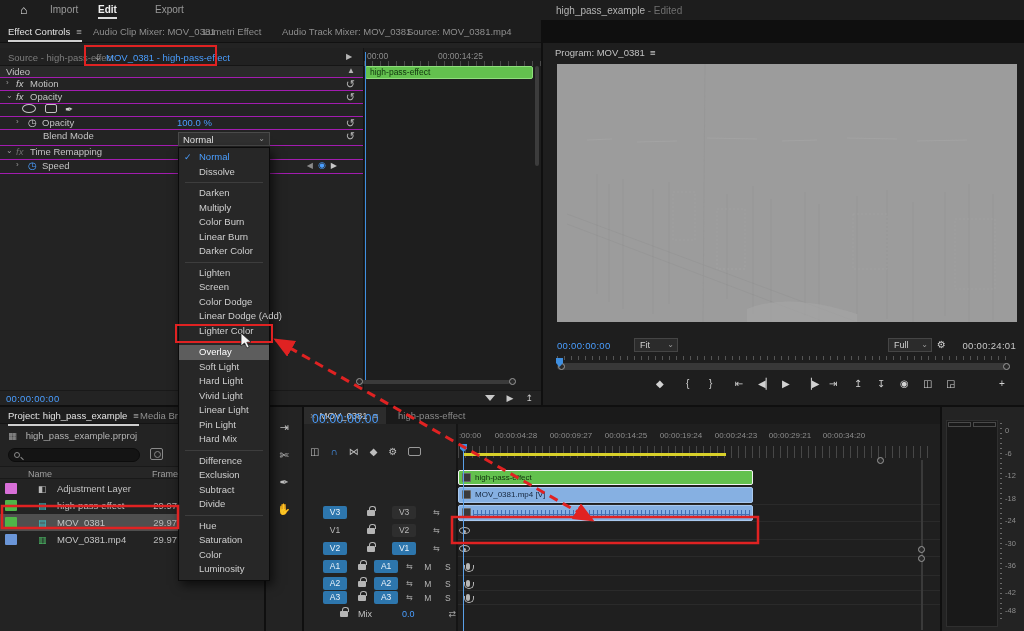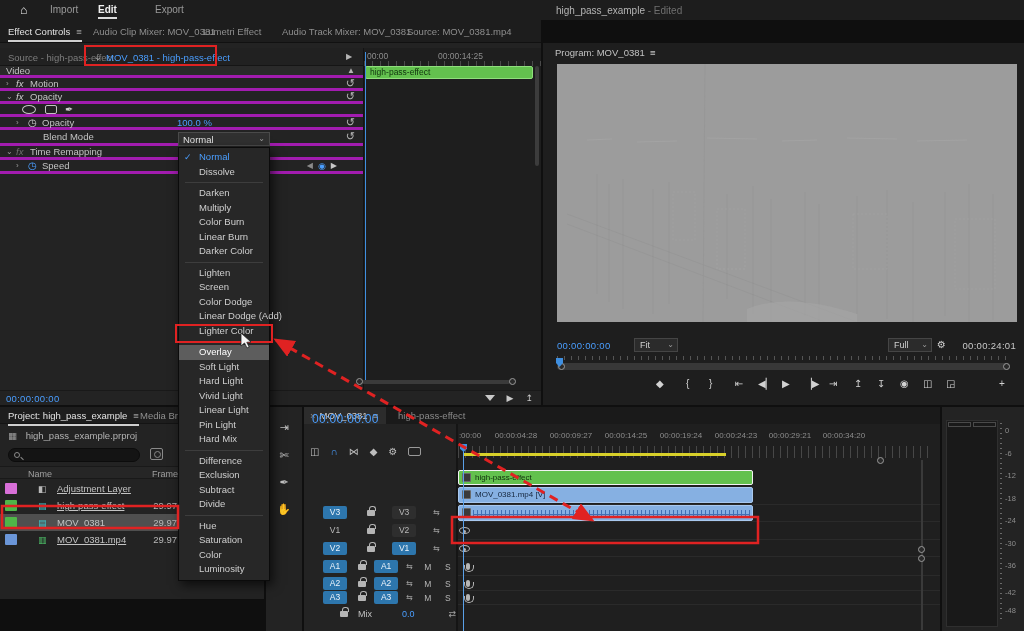--- a/index.html
+++ b/index.html
@@ -23,21 +23,21 @@
   .ptab.active { color:#e3e3e3; border-bottom:2px solid #cfcfcf; padding-bottom:3px; }
   .ptab .menu-g { margin-left:6px; color:#9a9a9a; }
 
   
   #ecp { left:0; top:43px; width:541px; height:362px; }
   #ecp-src { position:absolute; left:0; top:5px; width:363px; height:18px; background:#212121; border-bottom:1px solid #151515; font-size:9.5px; }
   #ecp-src .s1 { position:absolute; left:8px; top:4px; color:#7d7d7d; }
   #ecp-src .chev { position:absolute; left:94px; top:3px; color:#aaa; }
   #ecp-src .s2 { position:absolute; left:106px; top:4px; color:#4a9eff; }
   #ecp-rows { position:absolute; left:0; top:23px; width:363px; }
-  .erow { position:relative; width:100%; border-bottom:3px solid #a21caf; font-size:9.5px; display:flex; align-items:center; }
+  .erow { position:relative; width:100%; border-bottom:1px solid #a21caf; font-size:9.5px; display:flex; }
   .erow .tw { margin-left:6px; width:10px; color:#9a9a9a; font-size:8px; }
   .erow .fx { font-style:italic; color:#cfcfcf; width:14px; }
   .erow .fx.off { color:#6f6f6f; }
   .erow .lbl { color:#c3c3c3; }
   .erow .reset { position:absolute; right:8px; color:#b5b5b5; font-size:11px; }
   .erow .upbtn { position:absolute; right:8px; color:#b5b5b5; font-size:8px; }
   #row-video { height:12px; background:#2a2a2a; }
   .oval { width:14px; height:9px; border:1.2px solid #c4c4c4; border-radius:50%; margin-left:22px; }
   .rrect { width:12px; height:9px; border:1.2px solid #c4c4c4; border-radius:2px; margin-left:9px; }
   .penN { margin-left:8px; font-size:10px; color:#d0d0d0; }
@@ -85,36 +85,36 @@
   #prog-wrench { position:absolute; right:78px; top:3px; color:#cfcfcf; font-size:10px; }
   #prog-scrub { position:absolute; left:0; top:313px; width:481px; height:18px; }
   #prog-scrub .ticks { position:absolute; left:14px; right:14px; top:0; height:4px;
     background:repeating-linear-gradient(90deg,#555 0 1px,transparent 1px 7px); }
   #prog-scrub .track { position:absolute; left:14px; right:14px; top:7px; height:7px; background:#383838; border-radius:4px; }
   #prog-ph { position:absolute; left:13px; top:2px; width:7px; height:9px; background:#3f8fe0; clip-path:polygon(0 0,100% 0,100% 55%,50% 100%,0 55%); }
   #transport { position:absolute; left:0; top:333px; width:481px; height:20px; }
   .trbtn { position:absolute; top:2px; font-size:10px; color:#d2d2d2; white-space:nowrap; }
 
   
-  #project { left:0; top:407px; width:264px; height:192px; }
+  #project { left:0; top:407px; width:264px; height:224px; }
   #proj-tabs { position:absolute; left:0; top:0; width:264px; height:17px; background:#1d1d1d; border-bottom:1px solid #141414; }
   #proj-file { position:absolute; left:8px; top:23px; font-size:9.5px; color:#b3b3b3; }
   #proj-file .ic { color:#9a9a9a; margin-right:6px; }
   #proj-search { position:absolute; left:8px; top:41px; width:132px; height:14px; background:#141414; border-radius:7px; border:1px solid #0c0c0c; }
   .mag { position:absolute; left:5px; top:3px; width:6px; height:6px; border:1.2px solid #8a8a8a; border-radius:50%; }
   .mag::after { content:""; position:absolute; left:5px; top:5px; width:4px; height:1.2px; background:#8a8a8a; transform:rotate(45deg); }
   #proj-binsearch { position:absolute; left:150px; top:41px; width:13px; height:12px; border:1px solid #8a8a8a; border-radius:2px; }
   #proj-binsearch::after { content:""; position:absolute; left:3px; top:2px; width:5px; height:5px; border:1px solid #8a8a8a; border-radius:50%; }
   #proj-head { position:absolute; left:0; top:59px; width:264px; height:13px; background:#262626; border-top:1px solid #191919; border-bottom:1px solid #191919; font-size:9px; color:#9f9f9f; }
   #proj-rows { position:absolute; left:0; top:73px; width:264px; }
   .prow { position:relative; width:100%; height:17px; font-size:9.5px; display:flex; align-items:center; }
   .prow.sel { background:#4f4f4f; }
   .chip { width:12px; height:11px; margin-left:5px; border-radius:1px; }
   .picon { width:13px; margin-left:21px; font-size:9px; }
-  .pname { margin-left:6px; color:#c3c3c3; white-space:nowrap;text-decoration:underline; }
+  .pname { margin-left:6px; color:#c3c3c3; white-space:nowrap; }
   .prate { position:absolute; left:146px; width:31px; text-align:right; color:#b9b9b9; }
 
   
   #tools { left:266px; top:407px; width:36px; height:224px; }
   .tool { position:absolute; left:50%; transform:translateX(-50%); color:#c2c2c2; font-size:11px; }
 
   
   #timeline { left:304px; top:407px; width:636px; height:224px; background:#1f1f1f; }
   #tl-tabs { position:absolute; left:0; top:0; width:636px; height:17px; background:#1a1a1a; }
   #tl-tab1 { position:absolute; left:0; top:0; width:82px; height:17px; background:#2c2c2c; font-size:9.5px; color:#d0d0d0; padding:3px 0 0 6px; }

